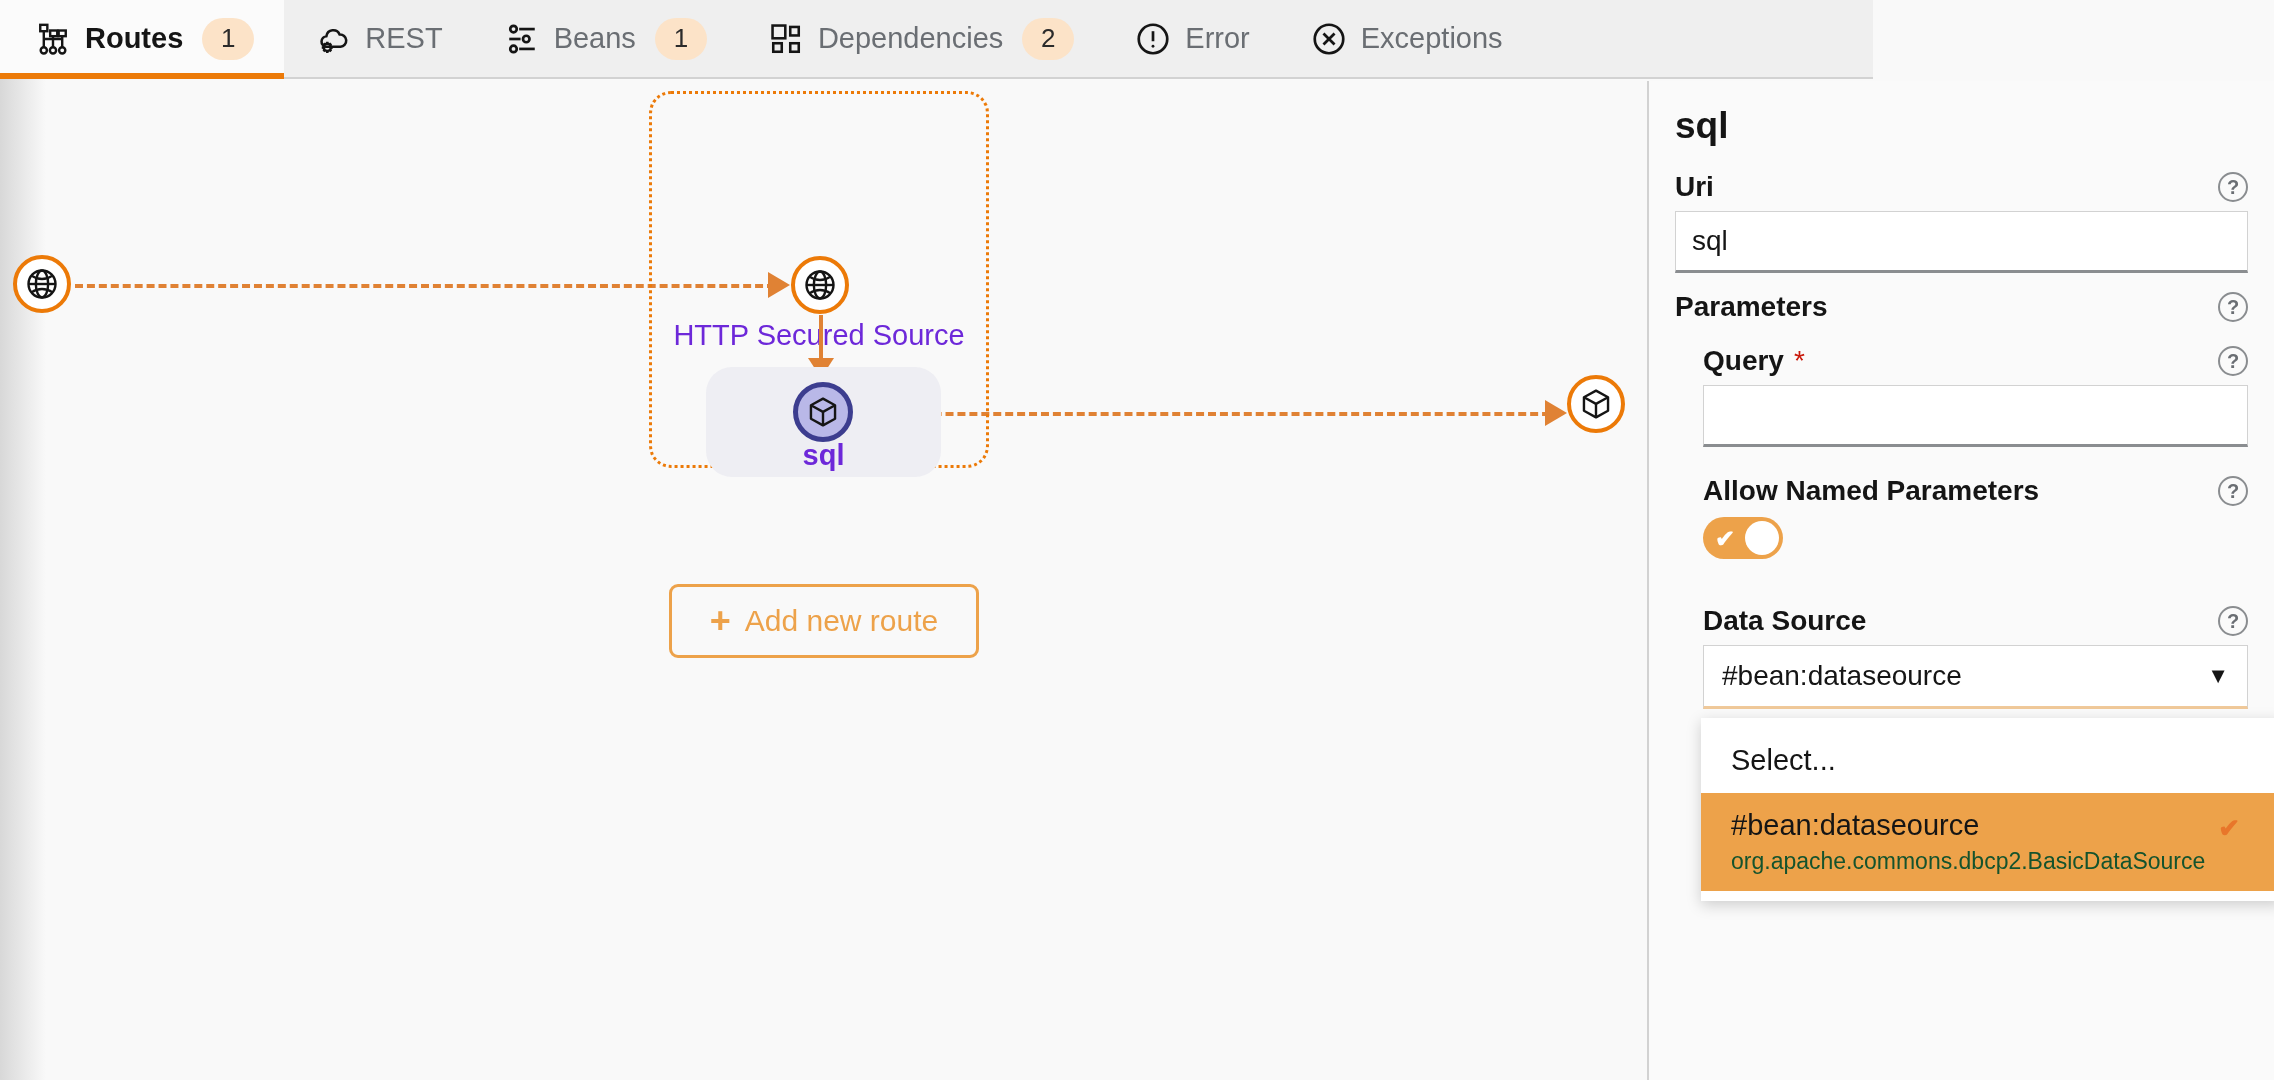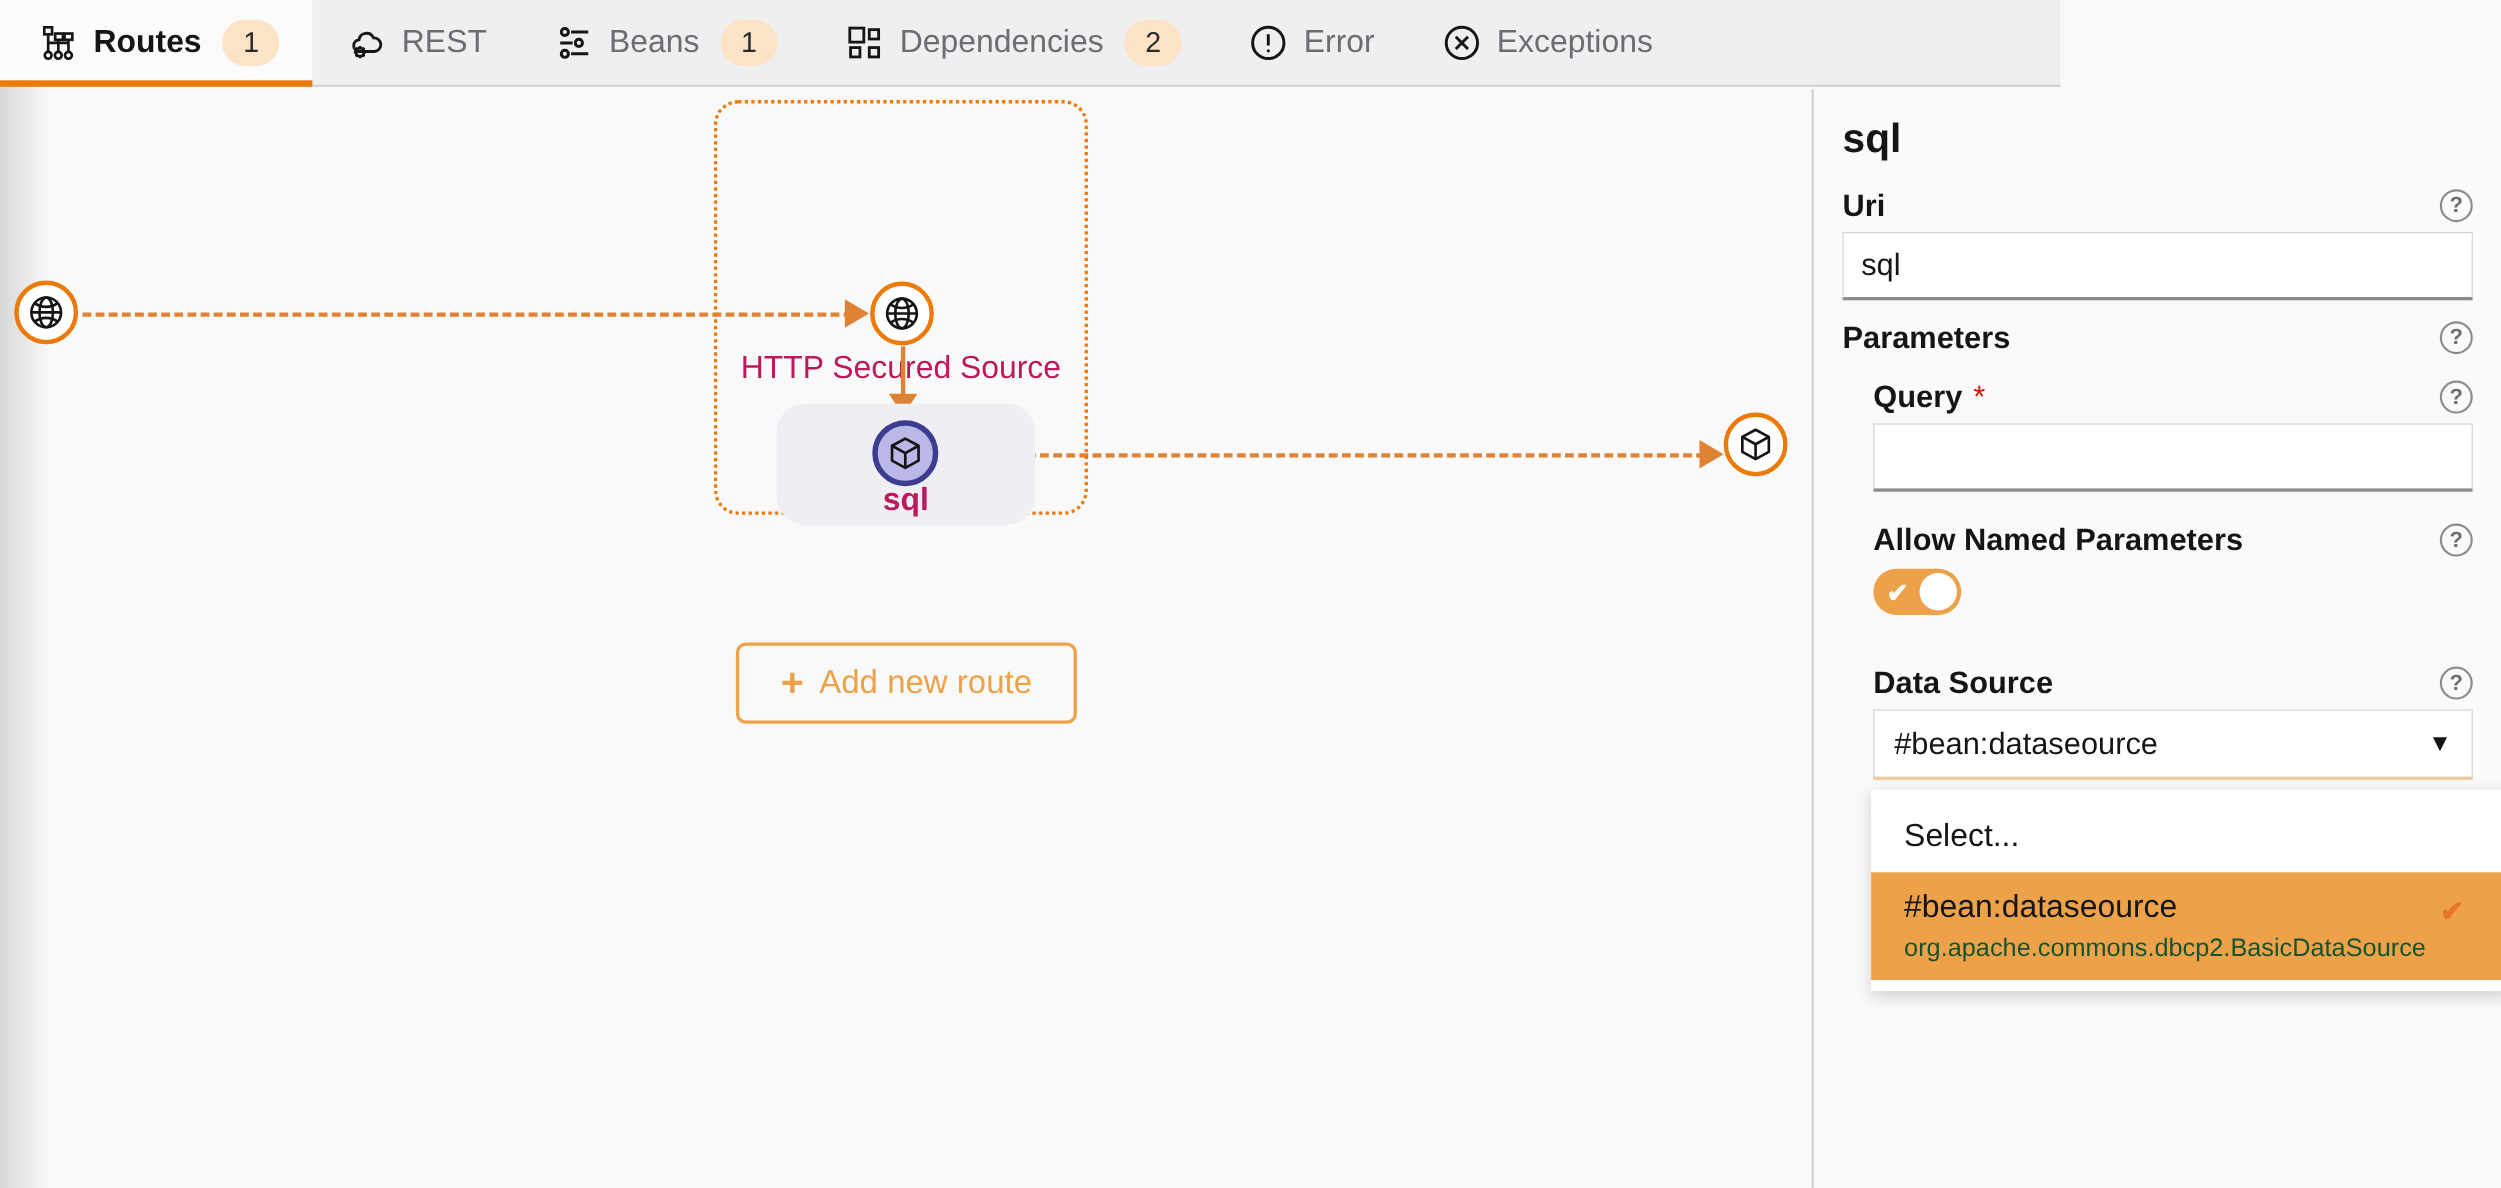--- a/index.html
+++ b/index.html
@@ -102,21 +102,21 @@
   }
   .sql-pill {
     position: absolute;
     left: 706px; top: 288px;
     width: 235px; height: 110px;
     background: #eeeef3;
     border-radius: 26px;
   }
   .node-caption {
     position: absolute;
-    font-size: 29px; color: #be185d;
+    font-size: 29px; color: #6d28d9;
     text-align: center;
     white-space: nowrap;
   }
   .cap-http { left: 649px; top: 240px; width: 340px; }
   .cap-sql  { left: 706px; top: 360px; width: 235px; font-weight: 700; }
 
   .dash-line {
     position: absolute; height: 0;
     border-top: 4px dashed #e08234;
   }

